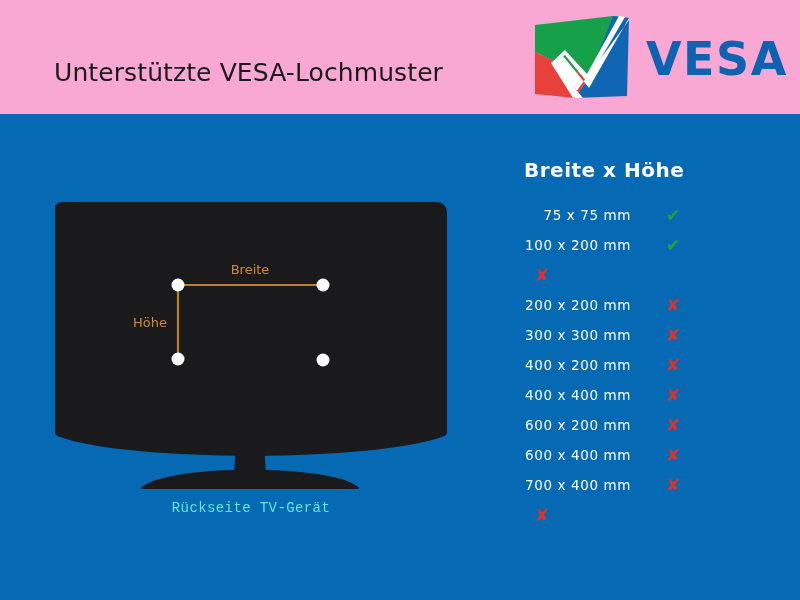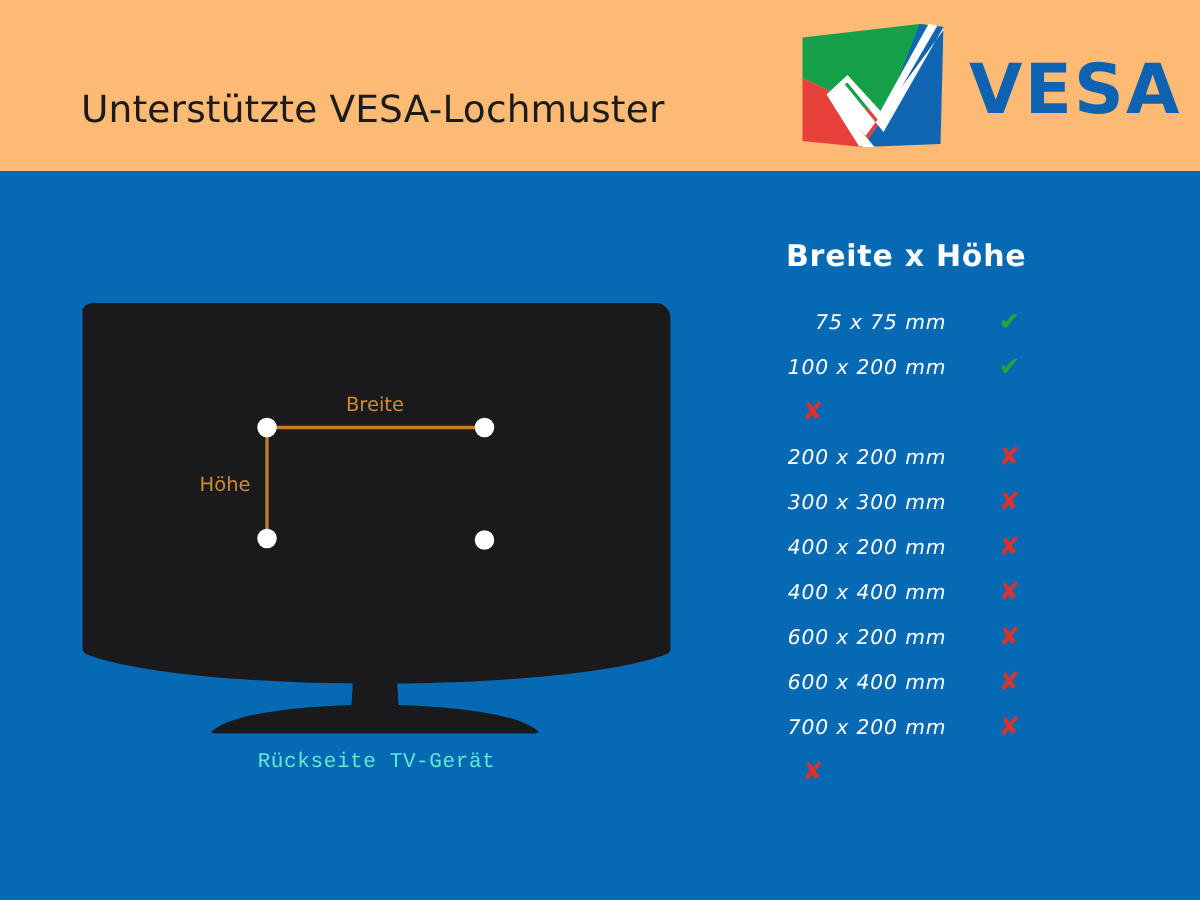--- a/index.html
+++ b/index.html
@@ -16,21 +16,21 @@
     height: 600px;
     overflow: hidden;
     background: #ffffff;
   }
 
   
   #header {
     position: absolute;
     left: 0; top: 0;
     width: 800px; height: 114px;
-    background: #fdba74;
+    background: #f9a8d4;
   }
   #page-title {
     position: absolute;
     left: 54px;
     top: 58px;
     font-size: 25px;
     color: #1b1b1b;
     font-family: "DejaVu Sans", "Liberation Sans", sans-serif;
     letter-spacing: 0.1px;
     white-space: nowrap;
@@ -109,21 +109,20 @@
     color: #ffffff;
     letter-spacing: 0.5px;
     margin-left: 24px;
     margin-bottom: 18px;
     font-family: "DejaVu Sans", "Liberation Sans", sans-serif;
   }
   .vesa-row {
     display: flex;
     align-items: center;
     height: 30px;
-    font-style: italic;
   }
   .vesa-row-label {
     width: 131px;
     text-align: right;
     color: #ffffff;
     font-size: 13.5px;
     letter-spacing: 0.6px;
     font-family: "DejaVu Sans", "Liberation Sans", sans-serif;
     white-space: nowrap;
   }
@@ -236,21 +235,21 @@
           </div>
           <div class="vesa-row">
             <div class="vesa-row-label">600 x 200 mm</div>
             <div class="vesa-row-mark mark-no">✘</div>
           </div>
           <div class="vesa-row">
             <div class="vesa-row-label">600 x 400 mm</div>
             <div class="vesa-row-mark mark-no">✘</div>
           </div>
           <div class="vesa-row">
-            <div class="vesa-row-label">700 x 200 mm</div>
+            <div class="vesa-row-label">700 x 400 mm</div>
             <div class="vesa-row-mark mark-no">✘</div>
           </div>
           <div class="vesa-row">
             <div class="vesa-row-mark mark-no">✘</div>
           </div>
         </div>
     </div>
 
   </div>
 </div>

